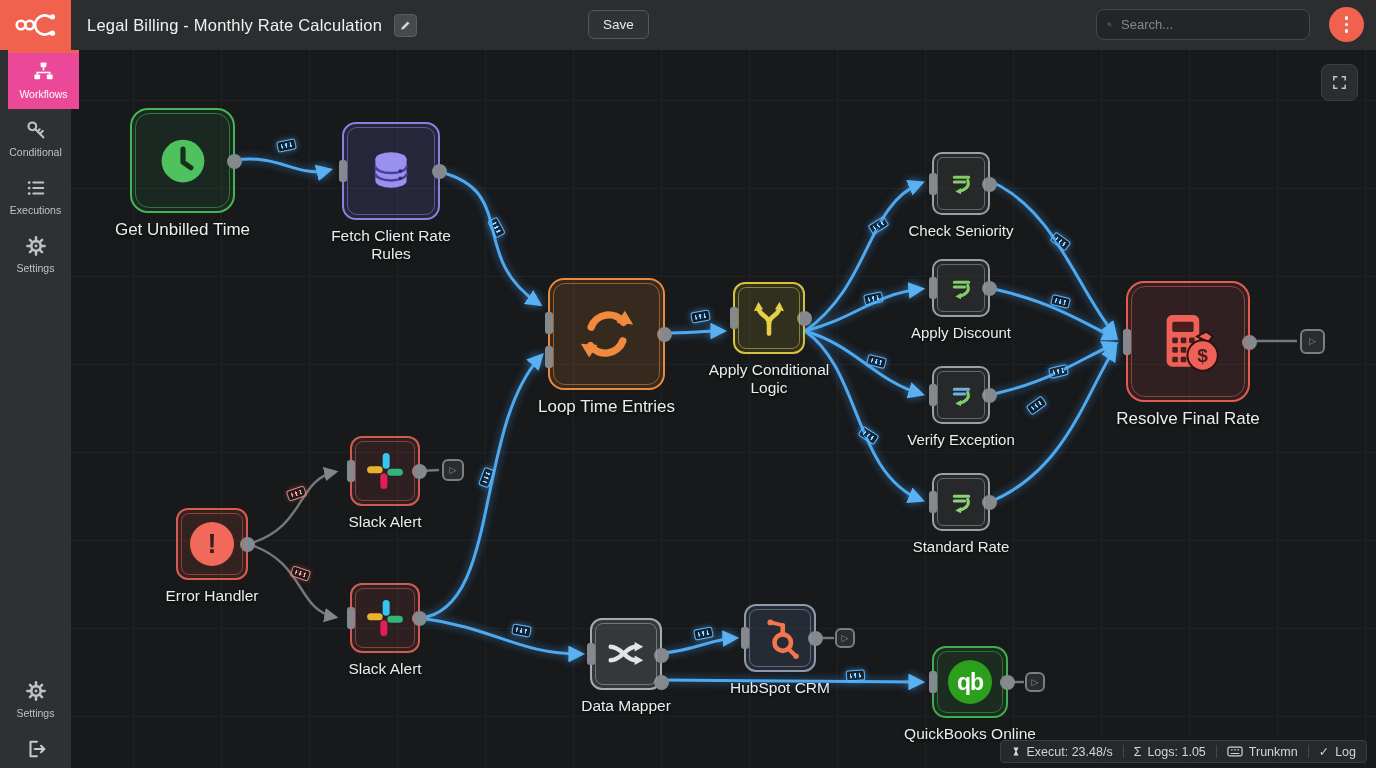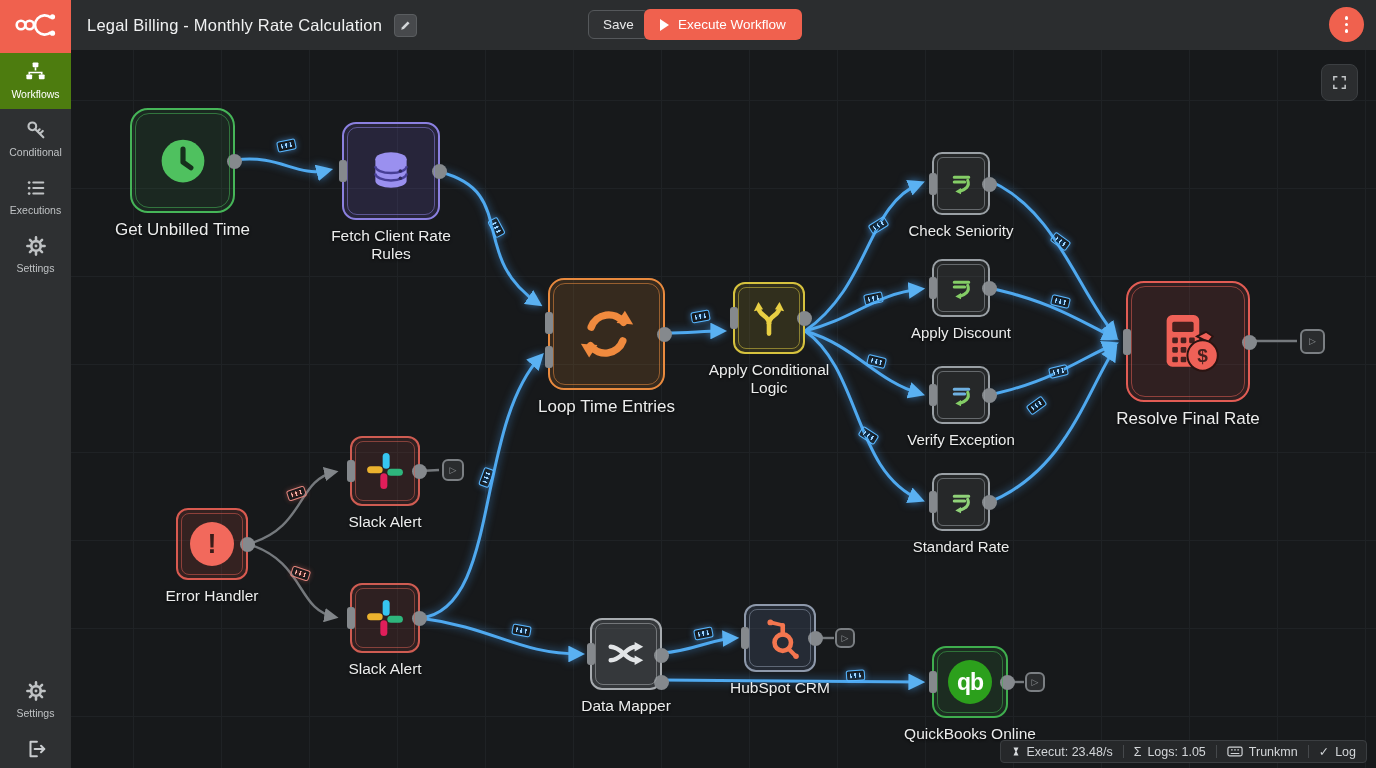--- a/index.html
+++ b/index.html
@@ -16,21 +16,21 @@
   .play-tri{width:0;height:0;border-left:9px solid #fff;border-top:6px solid transparent;border-bottom:6px solid transparent;}
   .search{position:absolute;right:66px;top:9px;width:214px;height:31px;background:#232527;border:1px solid #46494c;border-radius:8px;display:flex;align-items:center;padding:0 10px;gap:7px;}
   .search input{flex:1;background:transparent;border:none;outline:none;color:#c9ccce;font-size:13px;}
   .search input::placeholder{color:#85888b;}
   .avatar{position:absolute;right:12px;top:7px;width:35px;height:35px;border-radius:50%;background:#f0614e;display:flex;flex-direction:column;align-items:center;justify-content:center;gap:3px;cursor:pointer;}
   .avatar i{width:3.5px;height:3.5px;border-radius:50%;background:#fff;display:block;}
 
   
   .sidebar{position:absolute;left:0;top:50px;width:71px;height:718px;background:#2e3032;z-index:25;display:flex;flex-direction:column;}
   .side-item{width:71px;padding:10px 0 9px;display:flex;flex-direction:column;align-items:center;gap:5px;color:#bfc2c4;font-size:10.5px;cursor:pointer;}
-  .side-item.active{background:#4d7c0f;color:#fff;border-top:3px solid #f0614e;padding-top:7px;}
+  .side-item.active{background:#ec4899;color:#fff;border-top:3px solid #f0614e;padding-top:7px;margin-left:8px;}
   .side-item svg{display:block;}
   .side-spacer{flex:1;}
   .side-bottom{padding-bottom:8px;}
 
   
   .canvas{position:absolute;left:71px;top:50px;width:1305px;height:718px;background:#17191b;
     background-image:linear-gradient(#1f2225 1px,transparent 1px),linear-gradient(90deg,#1f2225 1px,transparent 1px);
     background-size:88px 88px;background-position:-26px -38px;}
   .edges{position:absolute;left:0;top:0;z-index:1;}
   .blue-edges{filter:drop-shadow(0 0 4px rgba(70,165,250,.65));}
@@ -79,24 +79,27 @@
         <circle cx="39.5" cy="21.2" r="2.6" fill="#ffffff"></circle>
       </svg>
     </div>
     <div class="wf-title">Legal Billing - Monthly Rate Calculation</div>
     <div class="edit-btn">
       <svg width="13" height="13" viewBox="0 0 24 24">
           <path d="M4 20l1.5-5L16 4.5 19.5 8 9 18.5 4 20z" fill="#d4d7d9"></path>
         </svg>
     </div>
     <button class="save-btn">Save</button>
-    <button class="exec-btn">
-      <span class="play-tri"></span>
-      <span>Execute Workflow</span>
-    </button>
+    <div class="search">
+      <svg width="15" height="15" viewBox="0 0 24 24" fill="none" stroke="#9a9da0" stroke-width="2.2">
+          <circle cx="10.5" cy="10.5" r="6"></circle>
+          <path d="M15 15l5 5" stroke-linecap="round"></path>
+        </svg>
+      <input type="text" placeholder="Search..." style="">
+    </div>
     <div class="avatar">
       <i></i>
         <i></i>
         <i></i>
     </div>
   </div>
 
   <div class="sidebar">
     <div class="side-item active">
       <svg width="23" height="23" viewBox="0 0 24 24" fill="#ffffff">

